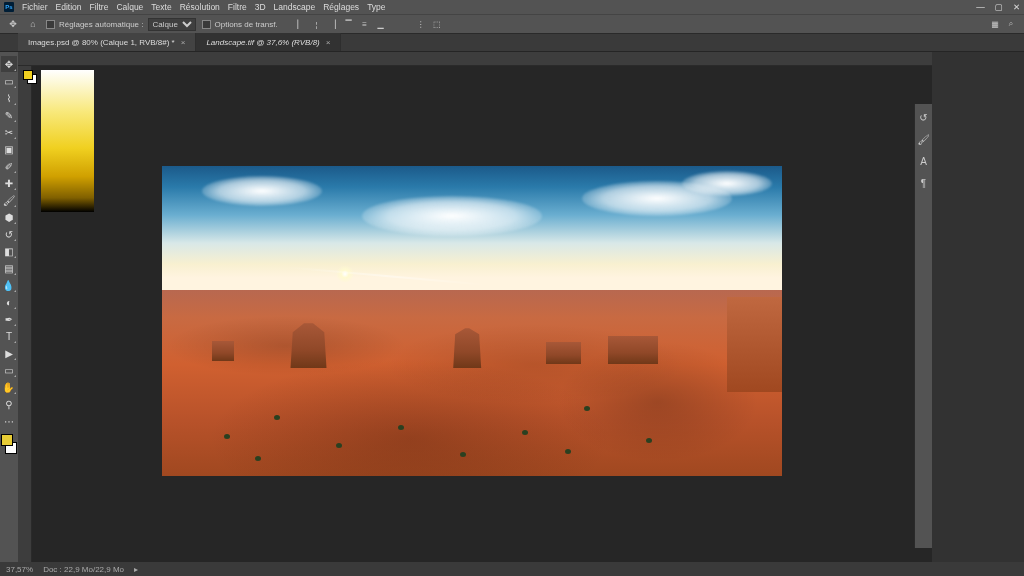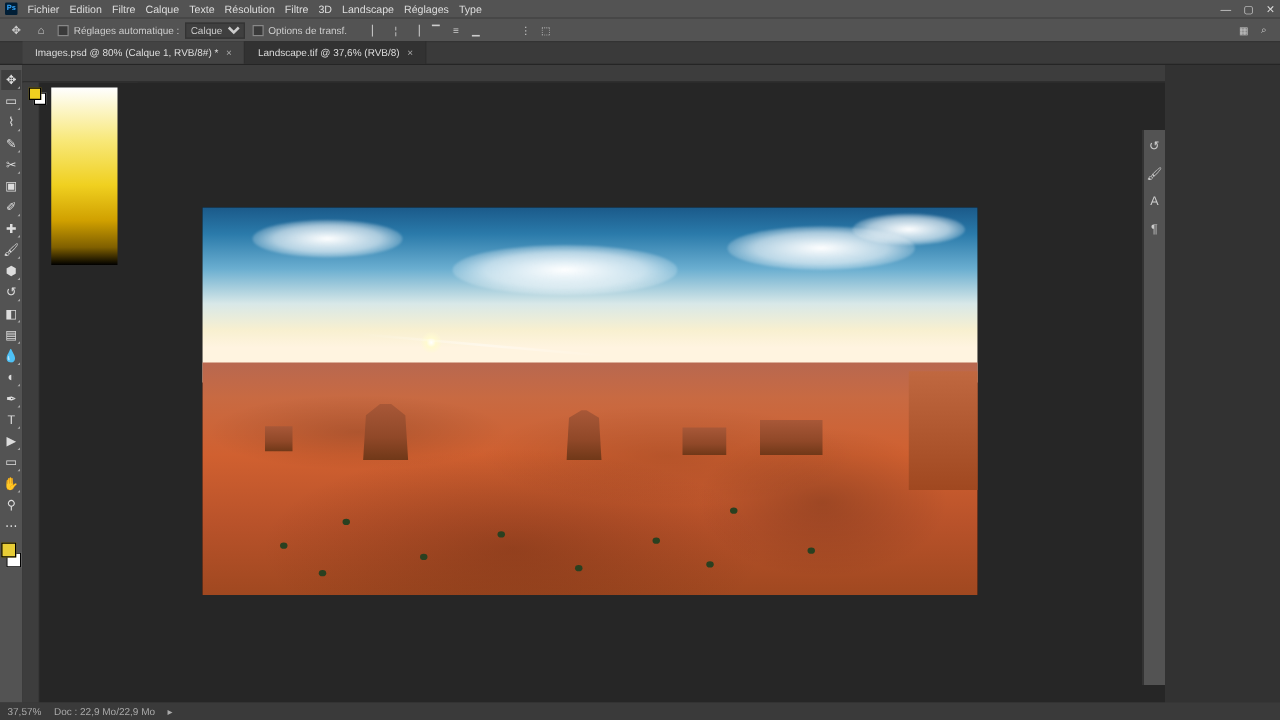--- a/index.html
+++ b/index.html
@@ -8,21 +8,21 @@
 .menubar .logo { width:10px; height:10px; background:#001e36; color:#31a8ff; display:flex; align-items:center; justify-content:center; font-size:6px; font-weight:bold; border-radius:1px;}
 .menubar span { font-size:8.5px; color:#ddd; cursor:default; }
 .win-controls { position:absolute; right:4px; top:0; height:14px; display:flex; gap:10px; align-items:center; color:#ccc; font-size:9px;}
 .optbar { height:20px; background:#535353; display:flex; align-items:center; padding:0 6px; gap:6px; border-top:1px solid #444; border-bottom:1px solid #2a2a2a;}
 .optbar .seg { display:flex; align-items:center; gap:4px; font-size:8px; color:#ccc;}
 .optbar select { background:#3f3f3f; color:#ccc; border:1px solid #333; font-size:8px; height:13px;}
 .optbar .chk { width:9px; height:9px; border:1px solid #888; background:#3a3a3a;}
 .optbar .ico { width:14px; height:14px; display:flex; align-items:center; justify-content:center; color:#ccc; }
 .tabbar { height:18px; background:#3a3a3a; display:flex; align-items:flex-end; padding-left:18px; border-bottom:1px solid #252525;}
 .tab { height:18px; padding:0 10px; font-size:8px; color:#ddd; display:flex; align-items:center; background:#434343; border-right:1px solid #2e2e2e; position:relative;}
-.tab.active { background:#323232;}
+.tab.active { background:#323232;font-style:italic;}
 .tab .x { margin-left:6px; font-size:8px; color:#aaa;}
 .main { position:absolute; top:52px; bottom:14px; left:0; right:0; display:flex;}
 .toolbar { width:18px; background:#535353; display:flex; flex-direction:column; align-items:center; padding-top:4px; gap:1px; }
 .tool { width:16px; height:16px; display:flex; align-items:center; justify-content:center; color:#ddd; font-size:10px; cursor:pointer; position:relative;}
 .tool.sel { background:#3f3f3f; }
 .tool .tri { position:absolute; right:1px; bottom:1px; width:0; height:0; border-left:2px solid transparent; border-bottom:2px solid #aaa;}
 .swatches { width:16px; height:20px; margin-top:4px; position:relative;}
 .swatches .fg { position:absolute; top:0; left:0; width:12px; height:12px; background:#e8cd35; border:1px solid #000;}
 .swatches .bg { position:absolute; bottom:0; right:0; width:12px; height:12px; background:#fff; border:1px solid #000;}
 .ruler-top { position:absolute; top:0; left:18px; right:92px; height:14px; background:#3d3d3d; border-bottom:1px solid #2a2a2a;}

